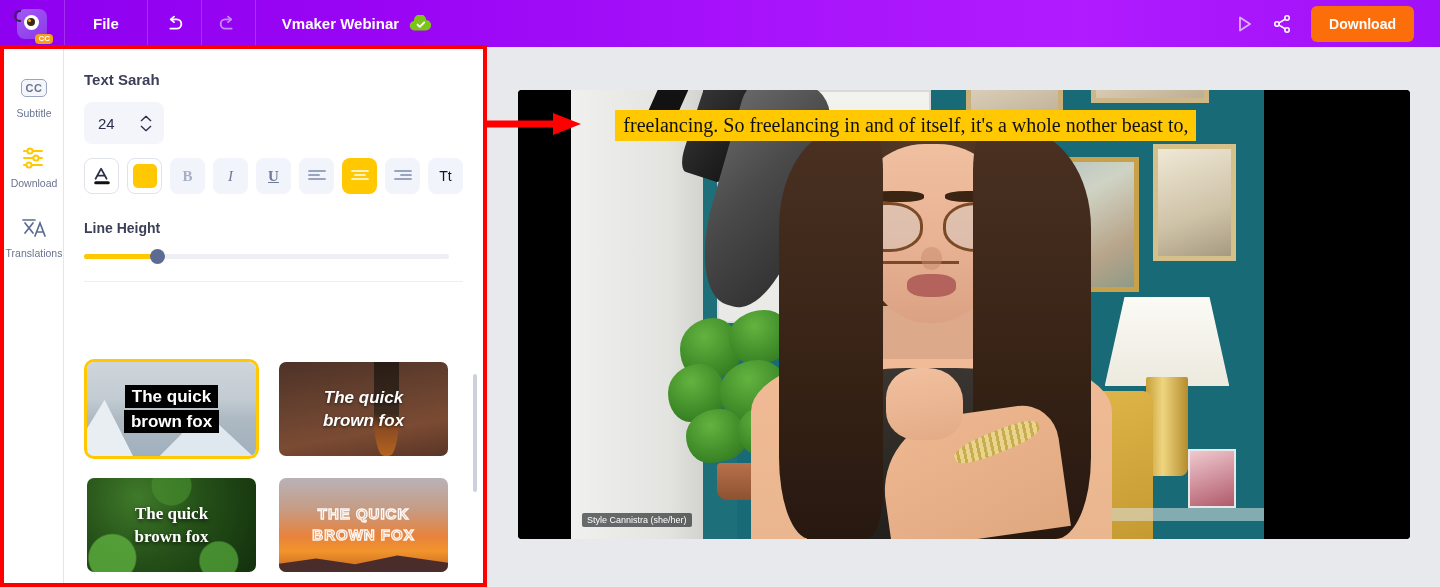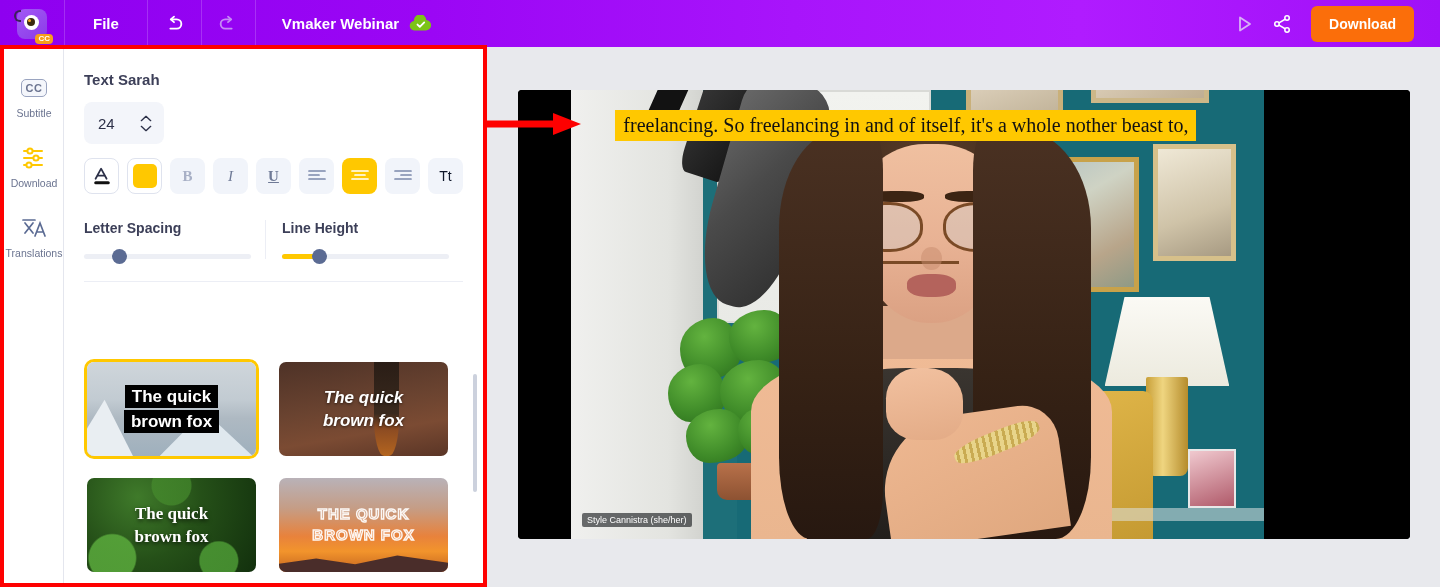--- a/index.html
+++ b/index.html
@@ -522,27 +522,20 @@
         <path d="M1 2h16M7 6h10M1 10h16" stroke="#7b88ab" stroke-width="1.7" stroke-linecap="round"></path>
       </svg>
     </div>
     <div class="tbtn">
       <span class="tlabel tt">Tt</span>
     </div>
   </div>
 
   <div class="sliders">
     <div class="sl-col">
-      <div class="sl-label">Letter Spacing</div>
-      <div class="sl-track">
-        <div class="sl-fill" style="width:0%"></div>
-        <div class="sl-thumb" style="left:17%"></div>
-      </div>
-    </div>
-    <div class="sl-col">
       <div class="sl-label">Line Height</div>
       <div class="sl-track">
         <div class="sl-fill" style="width:21%"></div>
         <div class="sl-thumb" style="left:18%"></div>
       </div>
     </div>
   </div>
 
   <div class="presets">
     <div class="pgrid">

